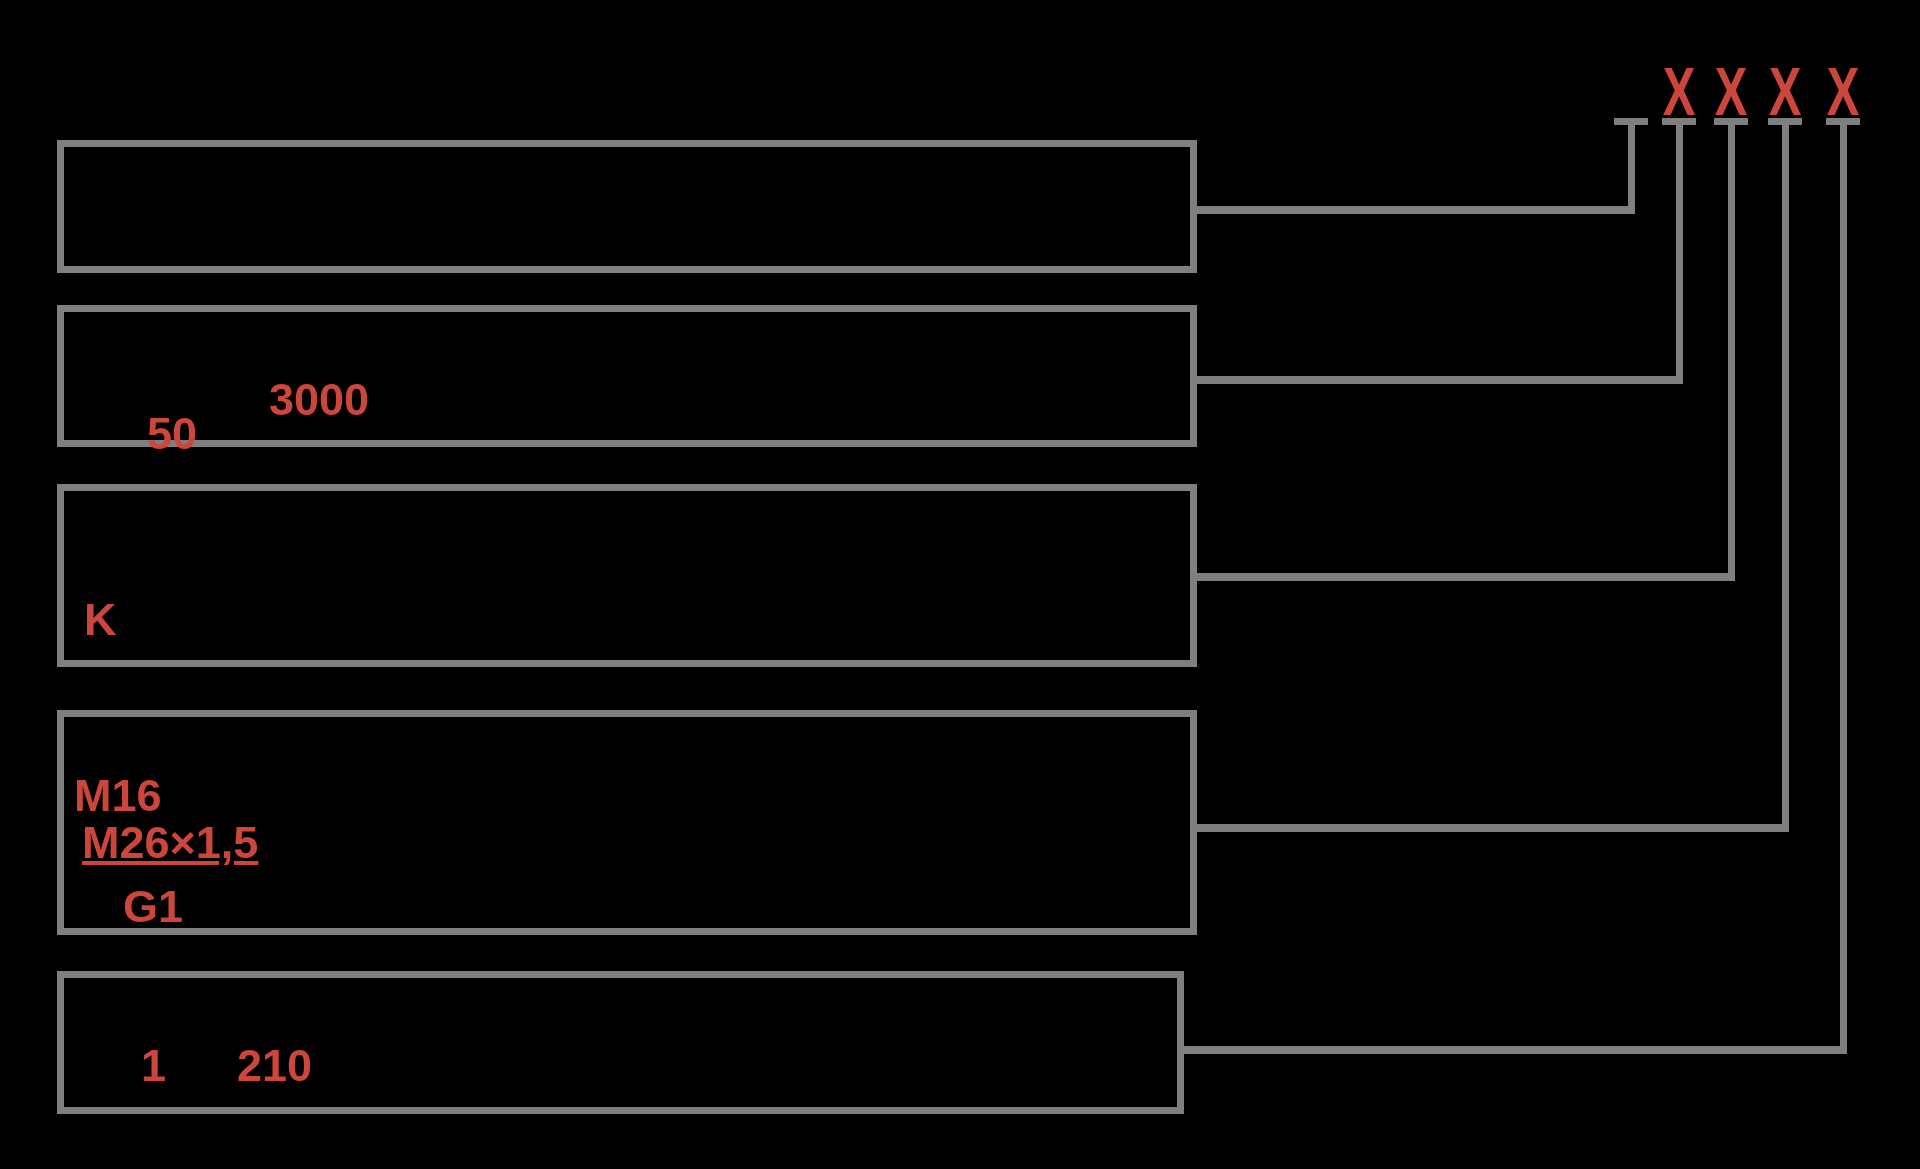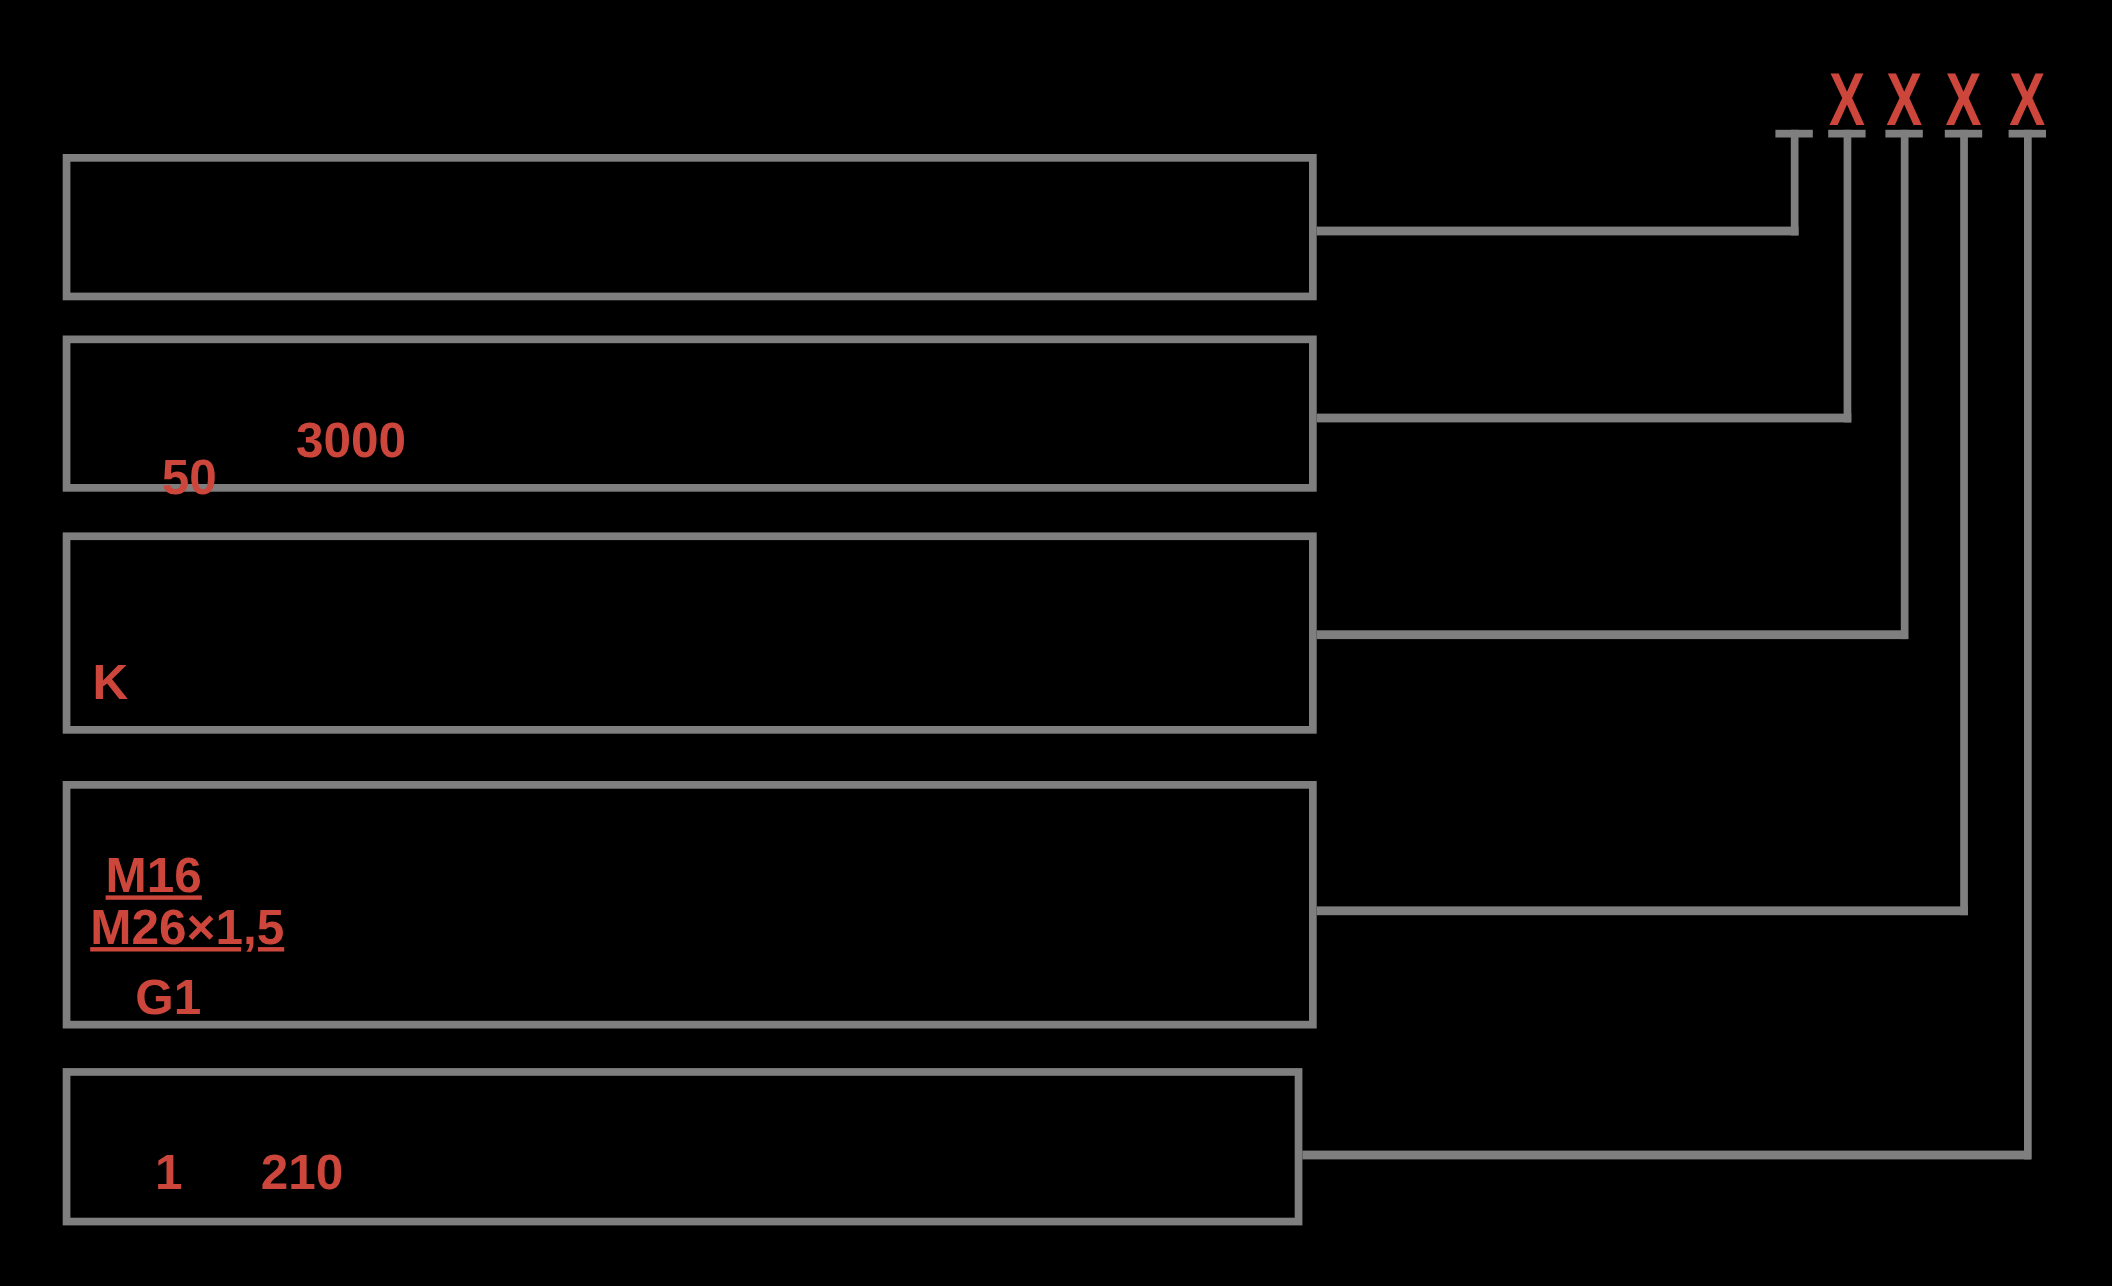--- a/index.html
+++ b/index.html
@@ -56,21 +56,21 @@
   <div class="box" style="left:57px;  top:305px; width:1140px; height:142px;"></div>
   <div class="box" style="left:57px;  top:484px; width:1140px; height:183px;"></div>
   <div class="box" style="left:57px;  top:710px; width:1140px; height:225px;"></div>
   <div class="box" style="left:57px;  top:971px; width:1127px; height:143px;"></div>
 
   <span class="val" style="left:147px; top:377px;margin-top:34px;">50</span>
   <span class="val" style="left:269px; top:377px;text-align:center;">3000</span>
 
   <span class="val" style="left:84px;  top:597px;">K</span>
 
-  <span class="val" style="left:96px;  top:773px;text-decoration:underline;">M16</span>
+  <span class="val" style="left:74px;  top:773px;">M16</span>
   <span class="val" style="left:82px;  top:820px;text-decoration:underline;">M26×1,5</span>
   <span class="val" style="left:82px;  top:884px;margin-left:41px;">G1</span>
 
   <span class="val" style="left:141px; top:1043px;">1</span>
   <span class="val" style="left:237px; top:1043px;">210</span>
 
   <div class="hline" style="left:1197px; top:206px;  width:438px; height:8px;"></div>
   <div class="hline" style="left:1197px; top:376px;  width:486px; height:8px;"></div>
   <div class="hline" style="left:1197px; top:573px;  width:537px; height:8px;"></div>
   <div class="hline" style="left:1197px; top:824px;  width:592px; height:8px;"></div>

